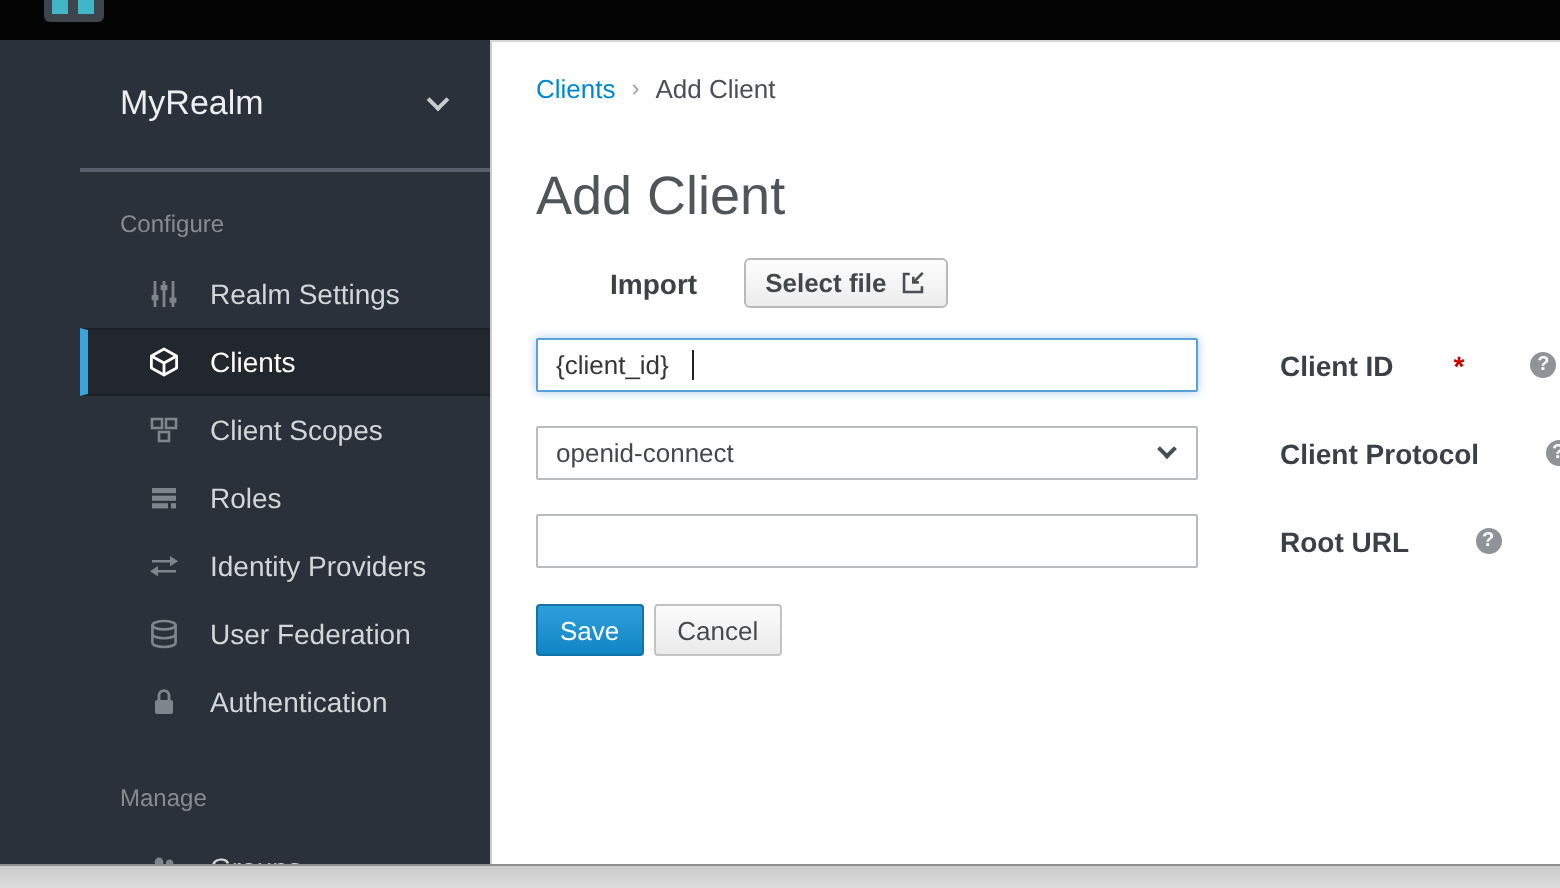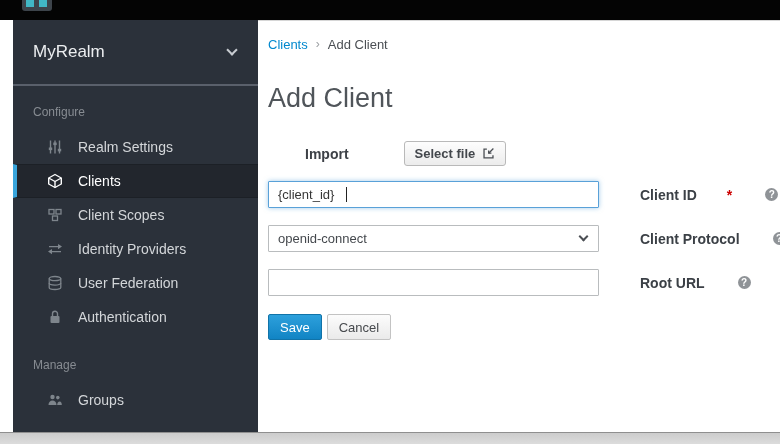--- a/index.html
+++ b/index.html
@@ -8,22 +8,22 @@
   .screen { position:relative; width:780px; height:444px; overflow:hidden; background:#fff; }
 
   
   .topbar { position:absolute; left:0; top:0; width:780px; height:20px; background:#040404; z-index:5; }
   .logo-fragment { position:absolute; left:22px; top:-14px; width:30px; height:25px;
     background:#3d444b; border-radius:3px; }
   .logo-sq { position:absolute; bottom:4px; width:8px; height:8px; background:#41b7c5; }
   .sq1 { left:4px; } .sq2 { left:17px; }
 
   
-  .sidebar { position:absolute; left:13px; top:20px; width:245px; height:412px;
-    background:#2b313a; overflow:hidden; z-index:2; }
+  .sidebar { position:absolute; left:0; top:20px; width:245px; height:412px;
+    background:#2b313a; overflow:hidden; z-index:2;padding-left:40px; }
   .realm-selector { height:66px; display:flex; align-items:center; justify-content:space-between;
     padding:0 22px 0 20px; border-bottom:2px solid #5a606b; cursor:pointer; }
   .realm-name { font-size:17px; color:#eceef0; }
   .chev { width:8px; height:8px; border-right:2px solid #c8ccd1; border-bottom:2px solid #c8ccd1;
     transform:rotate(45deg); margin-top:-4px; }
   .section-label { margin:19px 20px 11px 20px; font-size:12px; line-height:14px; color:#878c92; }
   .manage .section-label { margin-top:24px; }
   .nav-item { height:34px; display:flex; align-items:center; border-left:4px solid transparent;
     padding-left:29px; cursor:pointer; }
   .nav-item .nav-icon { width:18px; height:16px; display:flex; align-items:center; justify-content:center; color:#7e858c; }
@@ -36,21 +36,21 @@
 
   
   .content { position:absolute; left:245px; top:20px; width:535px; height:412px; background:#fff;
     border-left:1px solid #c9cdcf; border-top:1px solid #d6d6d6; padding-left:22px; overflow:hidden; }
   .breadcrumb { margin-top:15px; font-size:13px; display:flex; align-items:center; height:16px; }
   .crumb-link { color:#0088ce; text-decoration:none; cursor:pointer; }
   .crumb-sep { color:#9da0a4; margin:0 8px; font-size:12px; }
   .crumb-current { color:#4b4f54; }
   h1.page-title { margin-top:31px; font-size:27px; line-height:30px; font-weight:300; color:#50555a; }
 
-  .import-row { margin-top:28px; display:flex; align-items:center;gap:32px; }
+  .import-row { margin-top:16px; display:flex; align-items:center; }
   .import-label { margin-left:37px; font-size:14px; font-weight:700; color:#3d4147; }
   .btn-select-file { margin-left:23px; display:flex; align-items:center; gap:7px;
     padding:4px 10px; font-size:13px; font-weight:600; color:#43474c;
     background:linear-gradient(#fdfdfd,#ececec); border:1px solid #b9b9b9; border-radius:3px; cursor:pointer;
     font-family:inherit; }
 
   .form-row { display:flex; align-items:center; margin-bottom:17px; }
   .form-row.first { margin-top:15px; }
   .field-wrap { position:relative; width:331px; }
   .field { width:331px; height:27px; border:1px solid #b9bcbe; border-radius:1px;
@@ -126,20 +126,31 @@
         <span class="nav-icon">
           <svg class="ic" width="16" height="16" viewBox="0 0 16 16" fill="none" stroke="currentColor" stroke-width="1.3">
               <rect x="2" y="2.5" width="5" height="4.5"></rect>
               <rect x="9" y="2.5" width="5" height="4.5"></rect>
               <rect x="5.5" y="9" width="5" height="4.5"></rect>
             </svg>
         </span>
         <span class="nav-label">Client Scopes</span>
       </div>
 
+      <div class="nav-item">
+        <span class="nav-icon">
+          <svg class="ic" width="16" height="16" viewBox="0 0 16 16" fill="currentColor">
+              <rect x="2" y="3" width="12" height="2.6"></rect>
+              <rect x="2" y="6.8" width="12" height="2.6"></rect>
+              <rect x="2" y="10.6" width="8" height="2.6"></rect>
+              <rect x="11.5" y="10.6" width="2.5" height="2.6"></rect>
+            </svg>
+        </span>
+        <span class="nav-label">Roles</span>
+      </div>
 
       <div class="nav-item">
         <span class="nav-icon">
           <svg class="ic" width="16" height="16" viewBox="0 0 16 16" fill="currentColor">
               <path d="M2,5 L11,5 L11,3 L15,5.6 L11,8.2 L11,6.2 L2,6.2 Z"></path>
               <path d="M14,10 L5,10 L5,8 L1,10.6 L5,13.2 L5,11.2 L14,11.2 Z"></path>
             </svg>
         </span>
         <span class="nav-label">Identity Providers</span>
       </div>

